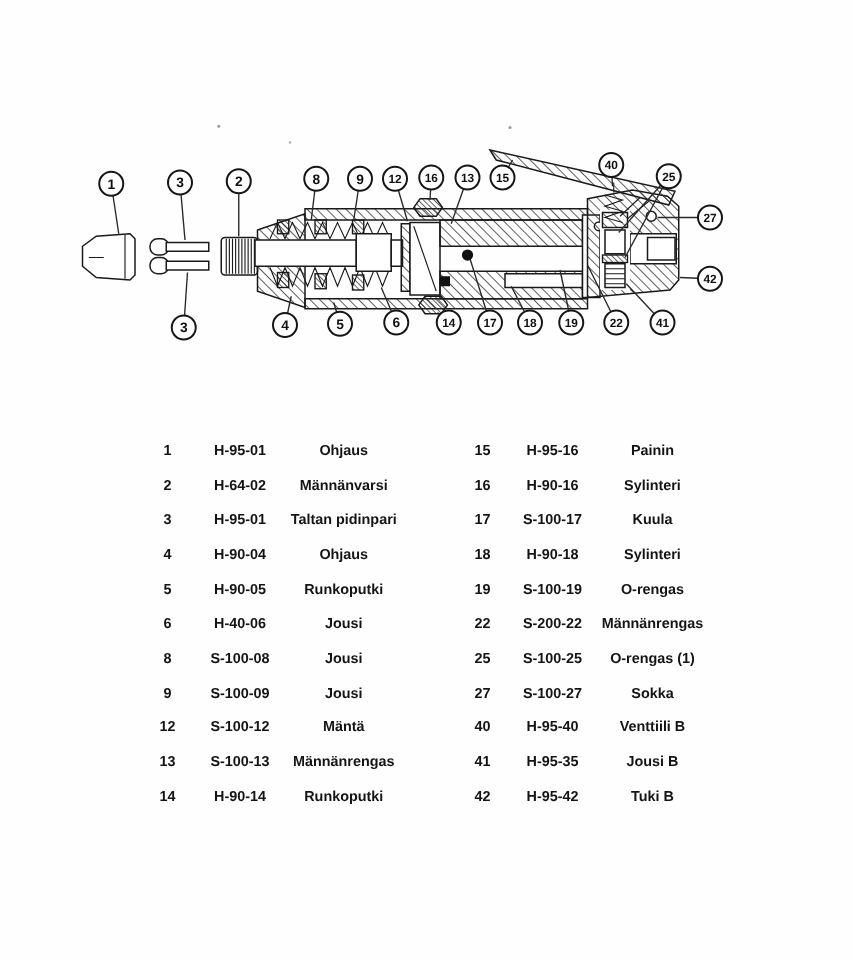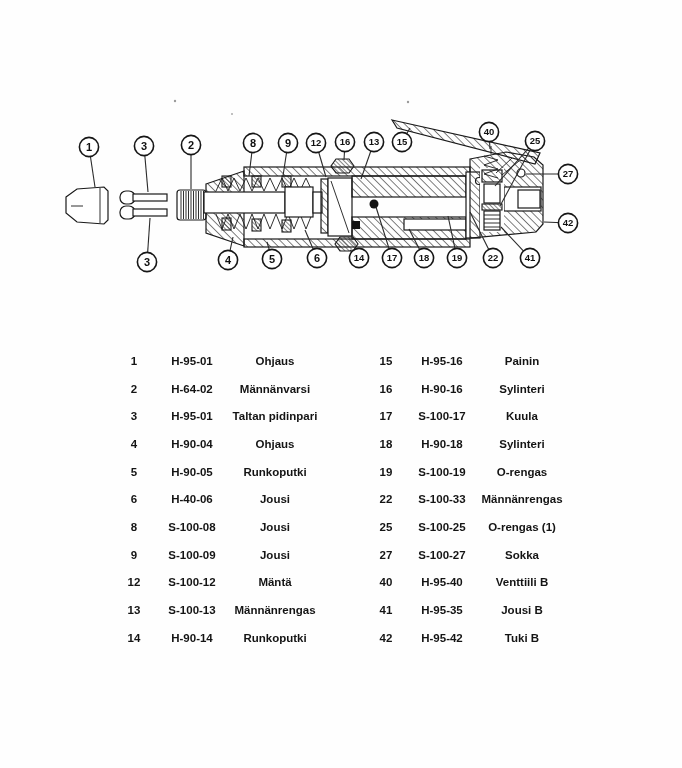--- a/index.html
+++ b/index.html
@@ -285,21 +285,21 @@
           <span>H-90-18</span>
           <span>Sylinteri</span>
         </div>
         <div class="trow">
           <span>19</span>
           <span>S-100-19</span>
           <span>O-rengas</span>
         </div>
         <div class="trow">
           <span>22</span>
-          <span>S-100-33</span>
+          <span>S-200-22</span>
           <span>Männänrengas</span>
         </div>
         <div class="trow">
           <span>25</span>
           <span>S-100-25</span>
           <span>O-rengas (1)</span>
         </div>
         <div class="trow">
           <span>27</span>
           <span>S-100-27</span>

